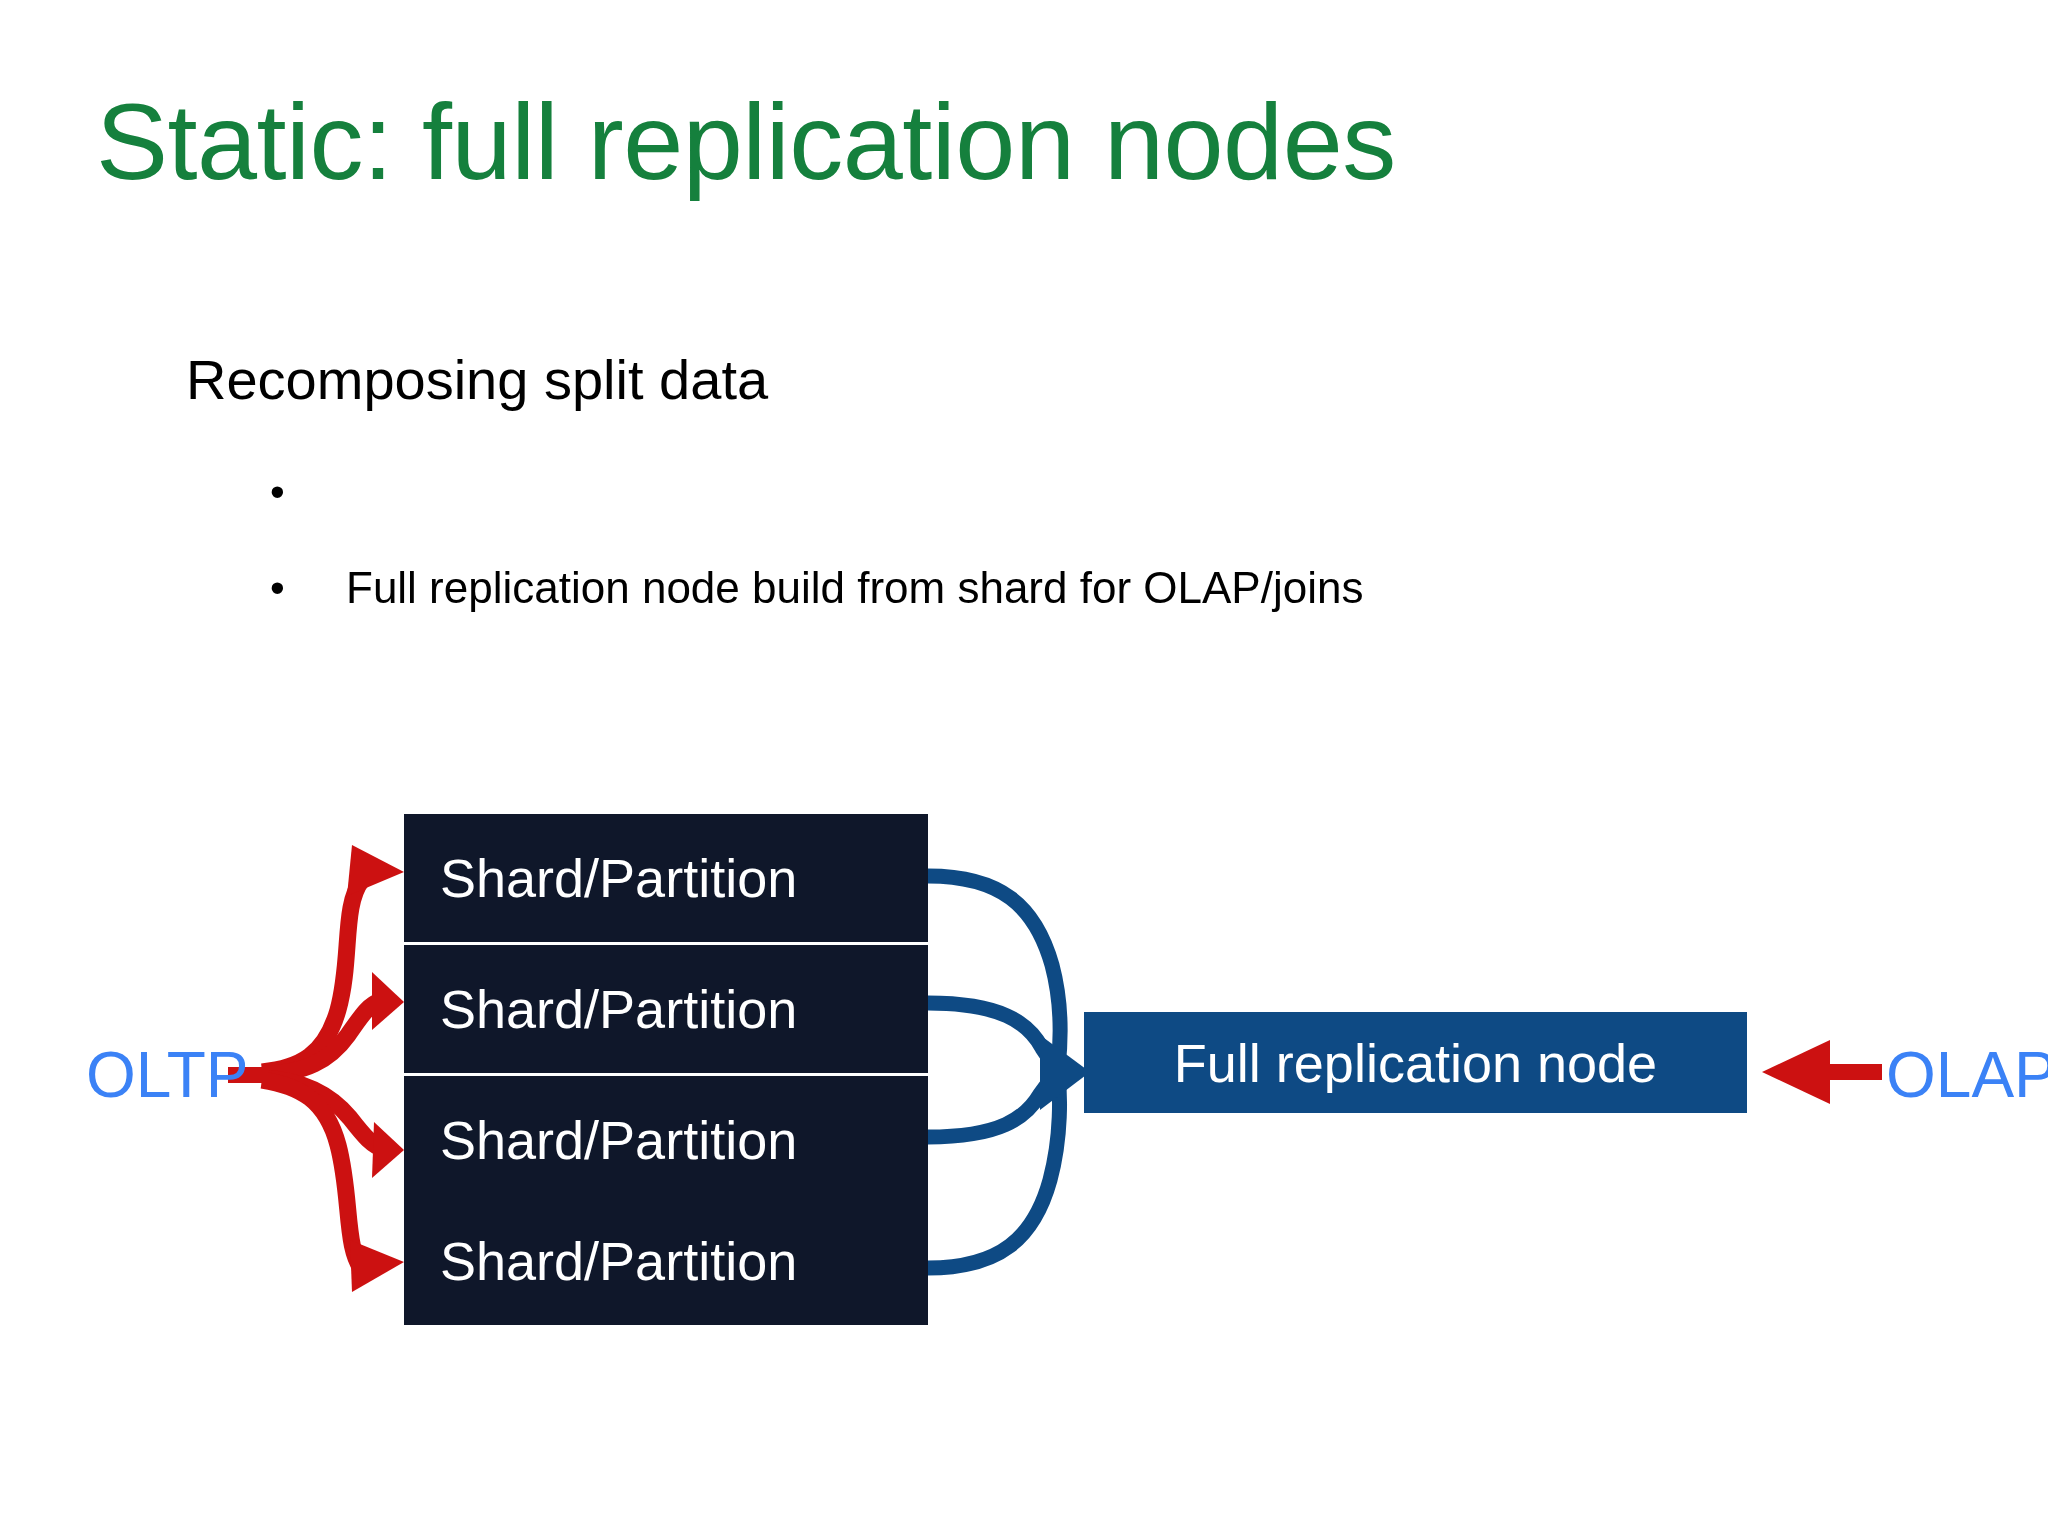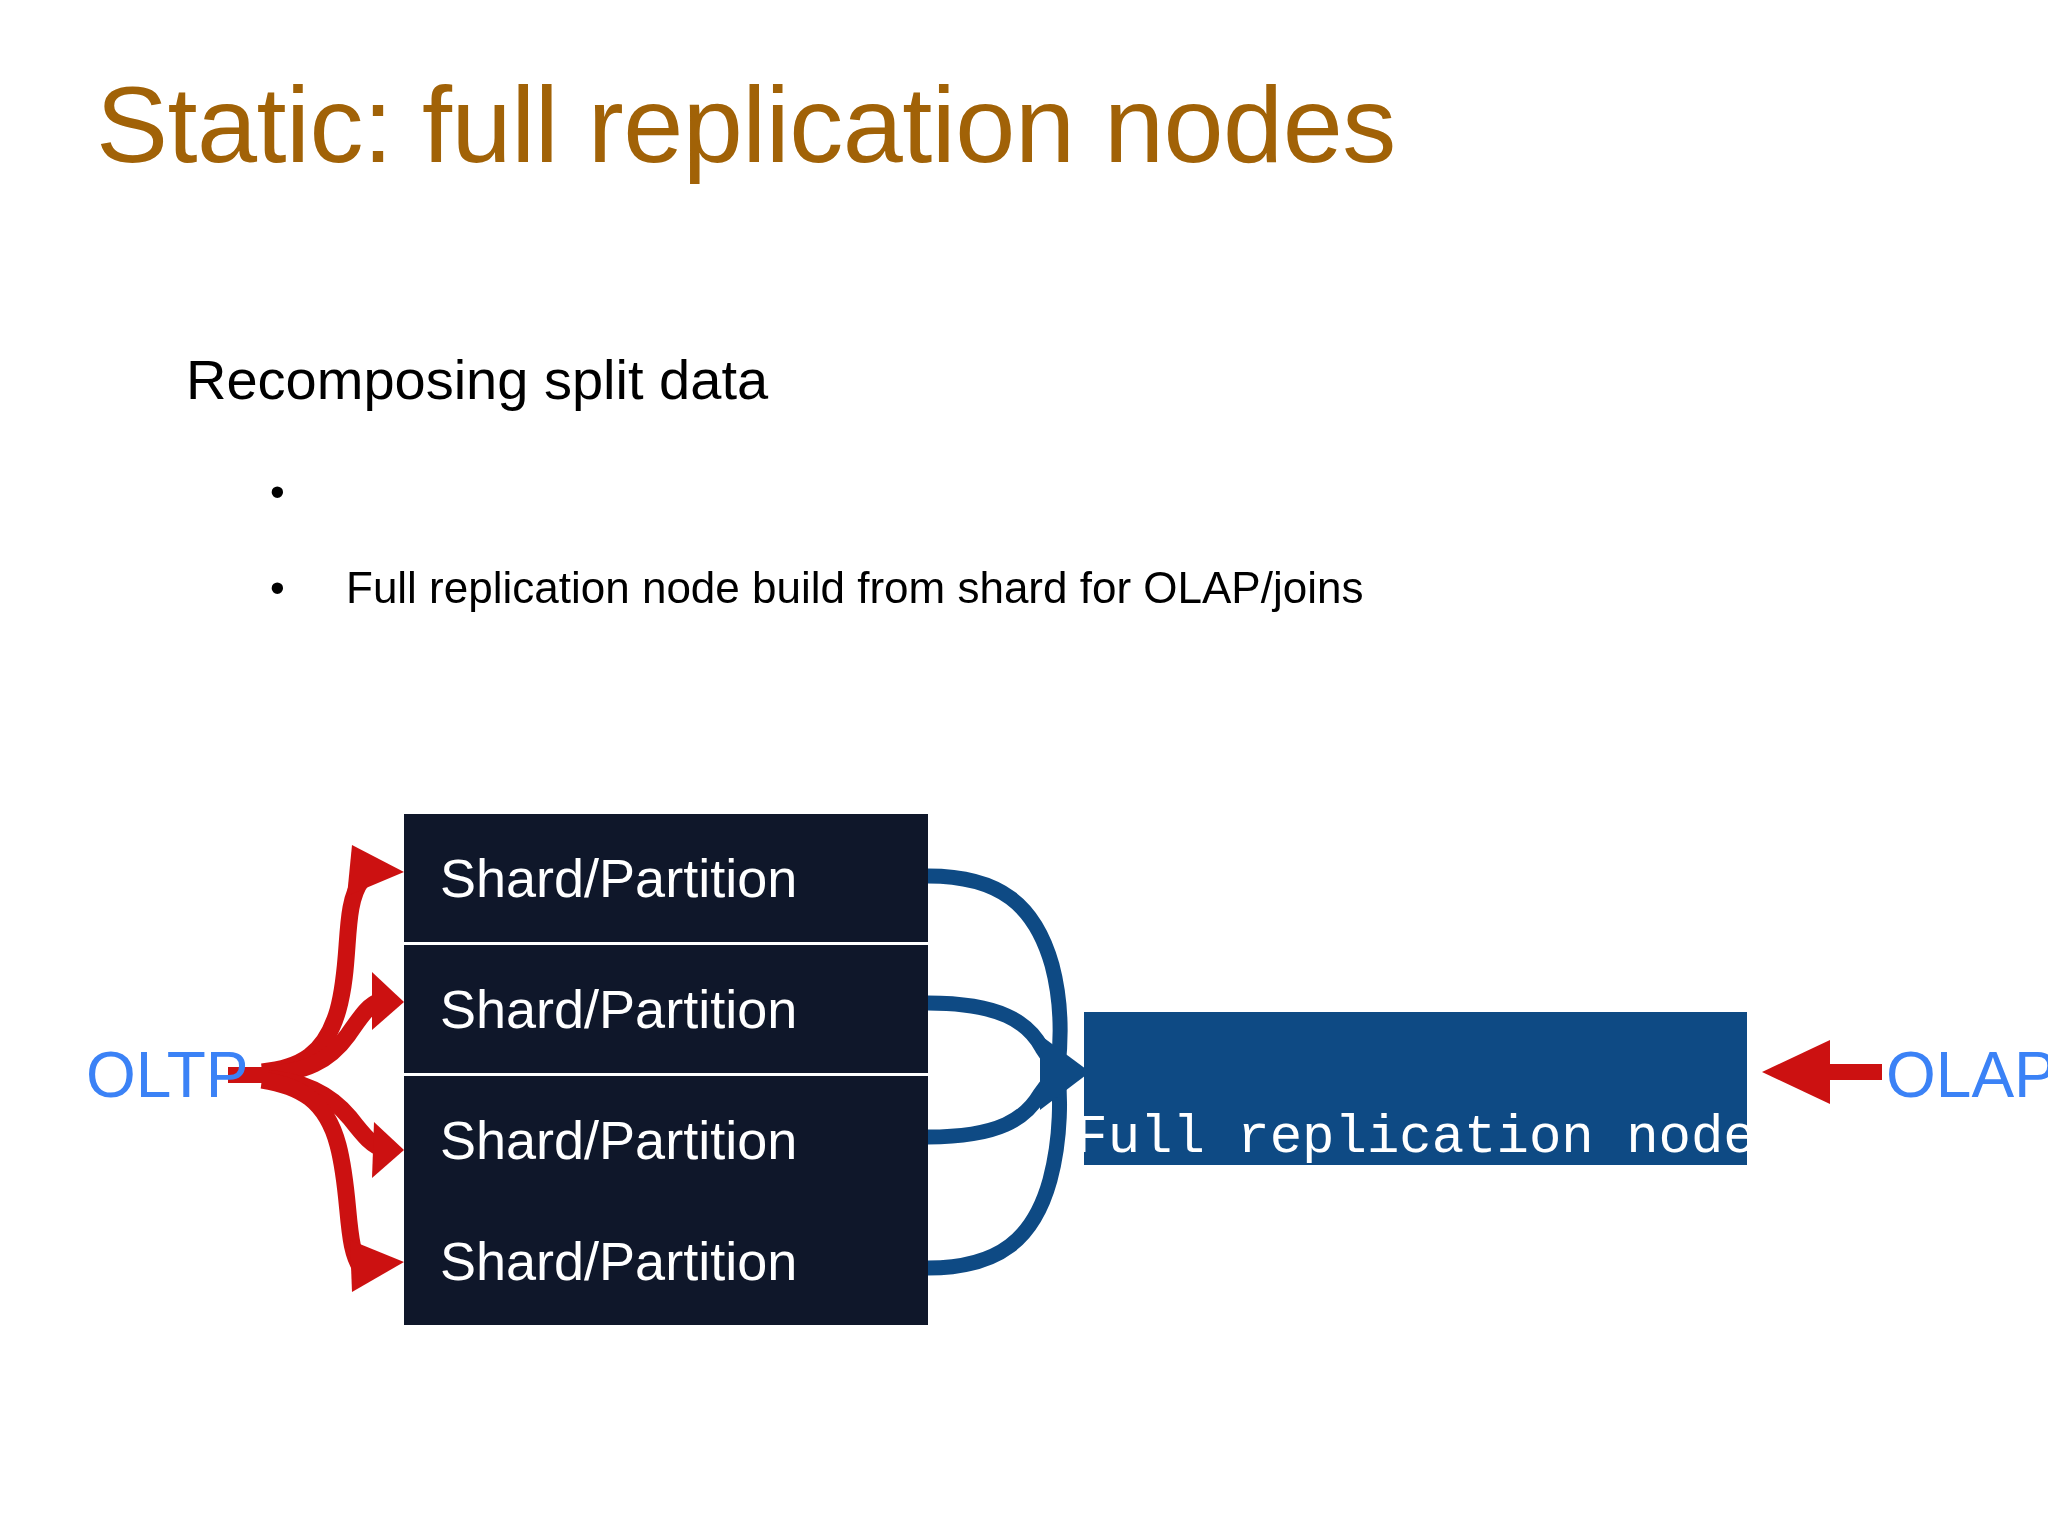--- a/index.html
+++ b/index.html
@@ -13,26 +13,26 @@
     position: relative;
     overflow: hidden;
     font-family: "Liberation Sans", sans-serif;
     -webkit-font-smoothing: antialiased;
   }
 
   
   #slide-title {
     position: absolute;
     left: 96px;
-    top: 65px;
+    top: 82px;
     width: 1800px;
     font-size: 108px;
     line-height: 1.12;
     font-weight: 400;
-    color: #a16207;
+    color: #15803d;
     letter-spacing: -0.5px;
     white-space: nowrap;
   }
 
   
   #body-block {
     position: absolute;
     left: 186px;
     top: 352px;
     width: 1720px;
@@ -105,26 +105,25 @@
   #shard-box-0 { top: 814px; }
   #shard-box-1 { top: 945px; }
   #shard-box-2 { top: 1076px; }
   #shard-box-3 { top: 1197px; height: 128px; }
 
   #frn-box {
     position: absolute;
     left: 1084px;
     top: 1012px;
     width: 663px;
-    height: 153px;
+    height: 101px;
     background: #0e4a84;
     display: flex;
-    align-items: flex-end;
+    align-items: center;
     justify-content: center;
-    font-family: Liberation Mono, monospace;
   }
   #frn-label {
     color: #ffffff;
     font-size: 54px;
     line-height: 1;
     font-weight: 400;
     white-space: nowrap;
   }
 
   .endpoint-label {

